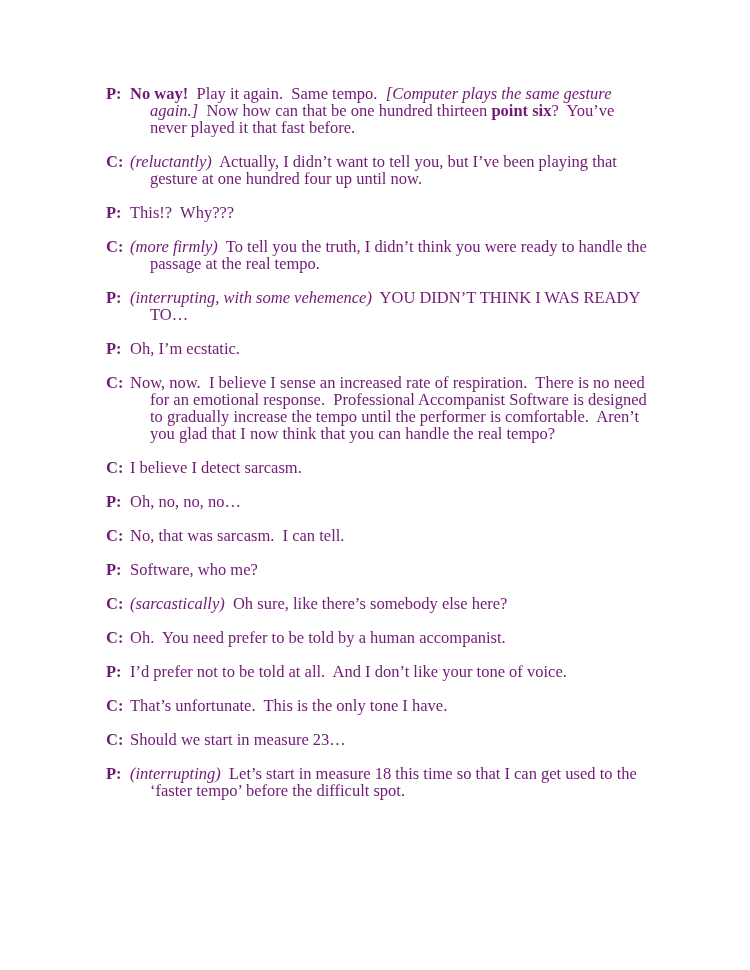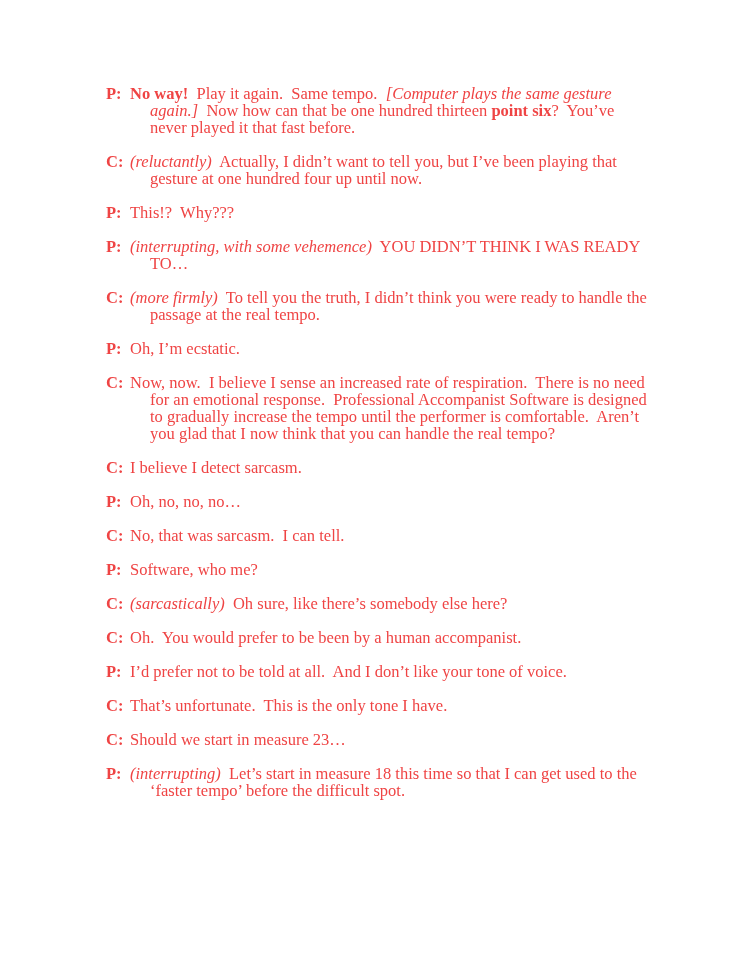--- a/index.html
+++ b/index.html
@@ -23,21 +23,21 @@
   .content {
     position: absolute;
     left: 106px;
     top: 85px;
     width: 543px;
   }
   .para {
     font-family: "Liberation Serif", serif;
     font-size: 16.5px;
     line-height: 17px;
-    color: #ef4444;
+    color: #701a75;
     margin: 0 0 17px 0;
     padding-left: 44px;
     text-indent: -44px;
     white-space: pre-wrap;
   }
   .speaker {
     display: inline-block;
     width: 24px;
     font-weight: bold;
     text-indent: 0;
@@ -46,28 +46,28 @@
   .seg-italic { font-style: italic; }
 </style>
 </head>
 <body>
 
 <div class="page">
   <div class="content">
       <p class="para"><span class="speaker">P:</span><span class="seg-bold ">No way!</span><span class="">  Play it again.  Same tempo.  </span><span class="seg-italic">[Computer plays the same gesture again.]</span><span class="">  Now how can that be one hundred thirteen </span><span class="seg-bold ">point six</span><span class="">?  You’ve never played it that fast before.</span></p>
       <p class="para"><span class="speaker">C:</span><span class="seg-italic">(reluctantly)</span><span class="">  Actually, I didn’t want to tell you, but I’ve been playing that gesture at one hundred four up until now.</span></p>
       <p class="para"><span class="speaker">P:</span><span class="">This!?  Why???</span></p>
+      <p class="para"><span class="speaker">C:</span><span class="seg-italic">(more firmly)</span><span class="">  To tell you the truth, I didn’t think you were ready to handle the passage at the real tempo.</span></p>
       <p class="para"><span class="speaker">P:</span><span class="seg-italic">(interrupting, with some vehemence)</span><span class="">  YOU DIDN’T THINK I WAS READY TO…</span></p>
-      <p class="para"><span class="speaker">C:</span><span class="seg-italic">(more firmly)</span><span class="">  To tell you the truth, I didn’t think you were ready to handle the passage at the real tempo.</span></p>
       <p class="para"><span class="speaker">P:</span><span class="">Oh, I’m ecstatic.</span></p>
       <p class="para"><span class="speaker">C:</span><span class="">Now, now.  I believe I sense an increased rate of respiration.  There is no need for an emotional response.  Professional Accompanist Software is designed to gradually increase the tempo until the performer is comfortable.  Aren’t you glad that I now think that you can handle the real tempo?</span></p>
       <p class="para"><span class="speaker">C:</span><span class="">I believe I detect sarcasm.</span></p>
       <p class="para"><span class="speaker">P:</span><span class="">Oh, no, no, no…</span></p>
       <p class="para"><span class="speaker">C:</span><span class="">No, that was sarcasm.  I can tell.</span></p>
       <p class="para"><span class="speaker">P:</span><span class="">Software, who me?</span></p>
       <p class="para"><span class="speaker">C:</span><span class="seg-italic">(sarcastically)</span><span class="">  Oh sure, like there’s somebody else here?</span></p>
-      <p class="para"><span class="speaker">C:</span><span class="">Oh.  You would prefer to be been by a human accompanist.</span></p>
+      <p class="para"><span class="speaker">C:</span><span class="">Oh.  You need prefer to be told by a human accompanist.</span></p>
       <p class="para"><span class="speaker">P:</span><span class="">I’d prefer not to be told at all.  And I don’t like your tone of voice.</span></p>
       <p class="para"><span class="speaker">C:</span><span class="">That’s unfortunate.  This is the only tone I have.</span></p>
       <p class="para"><span class="speaker">C:</span><span class="">Should we start in measure 23…</span></p>
       <p class="para"><span class="speaker">P:</span><span class="seg-italic">(interrupting)</span><span class="">  Let’s start in measure 18 this time so that I can get used to the ‘faster tempo’ before the difficult spot.</span></p>
     </div>
 </div>
 
 </body></html>

